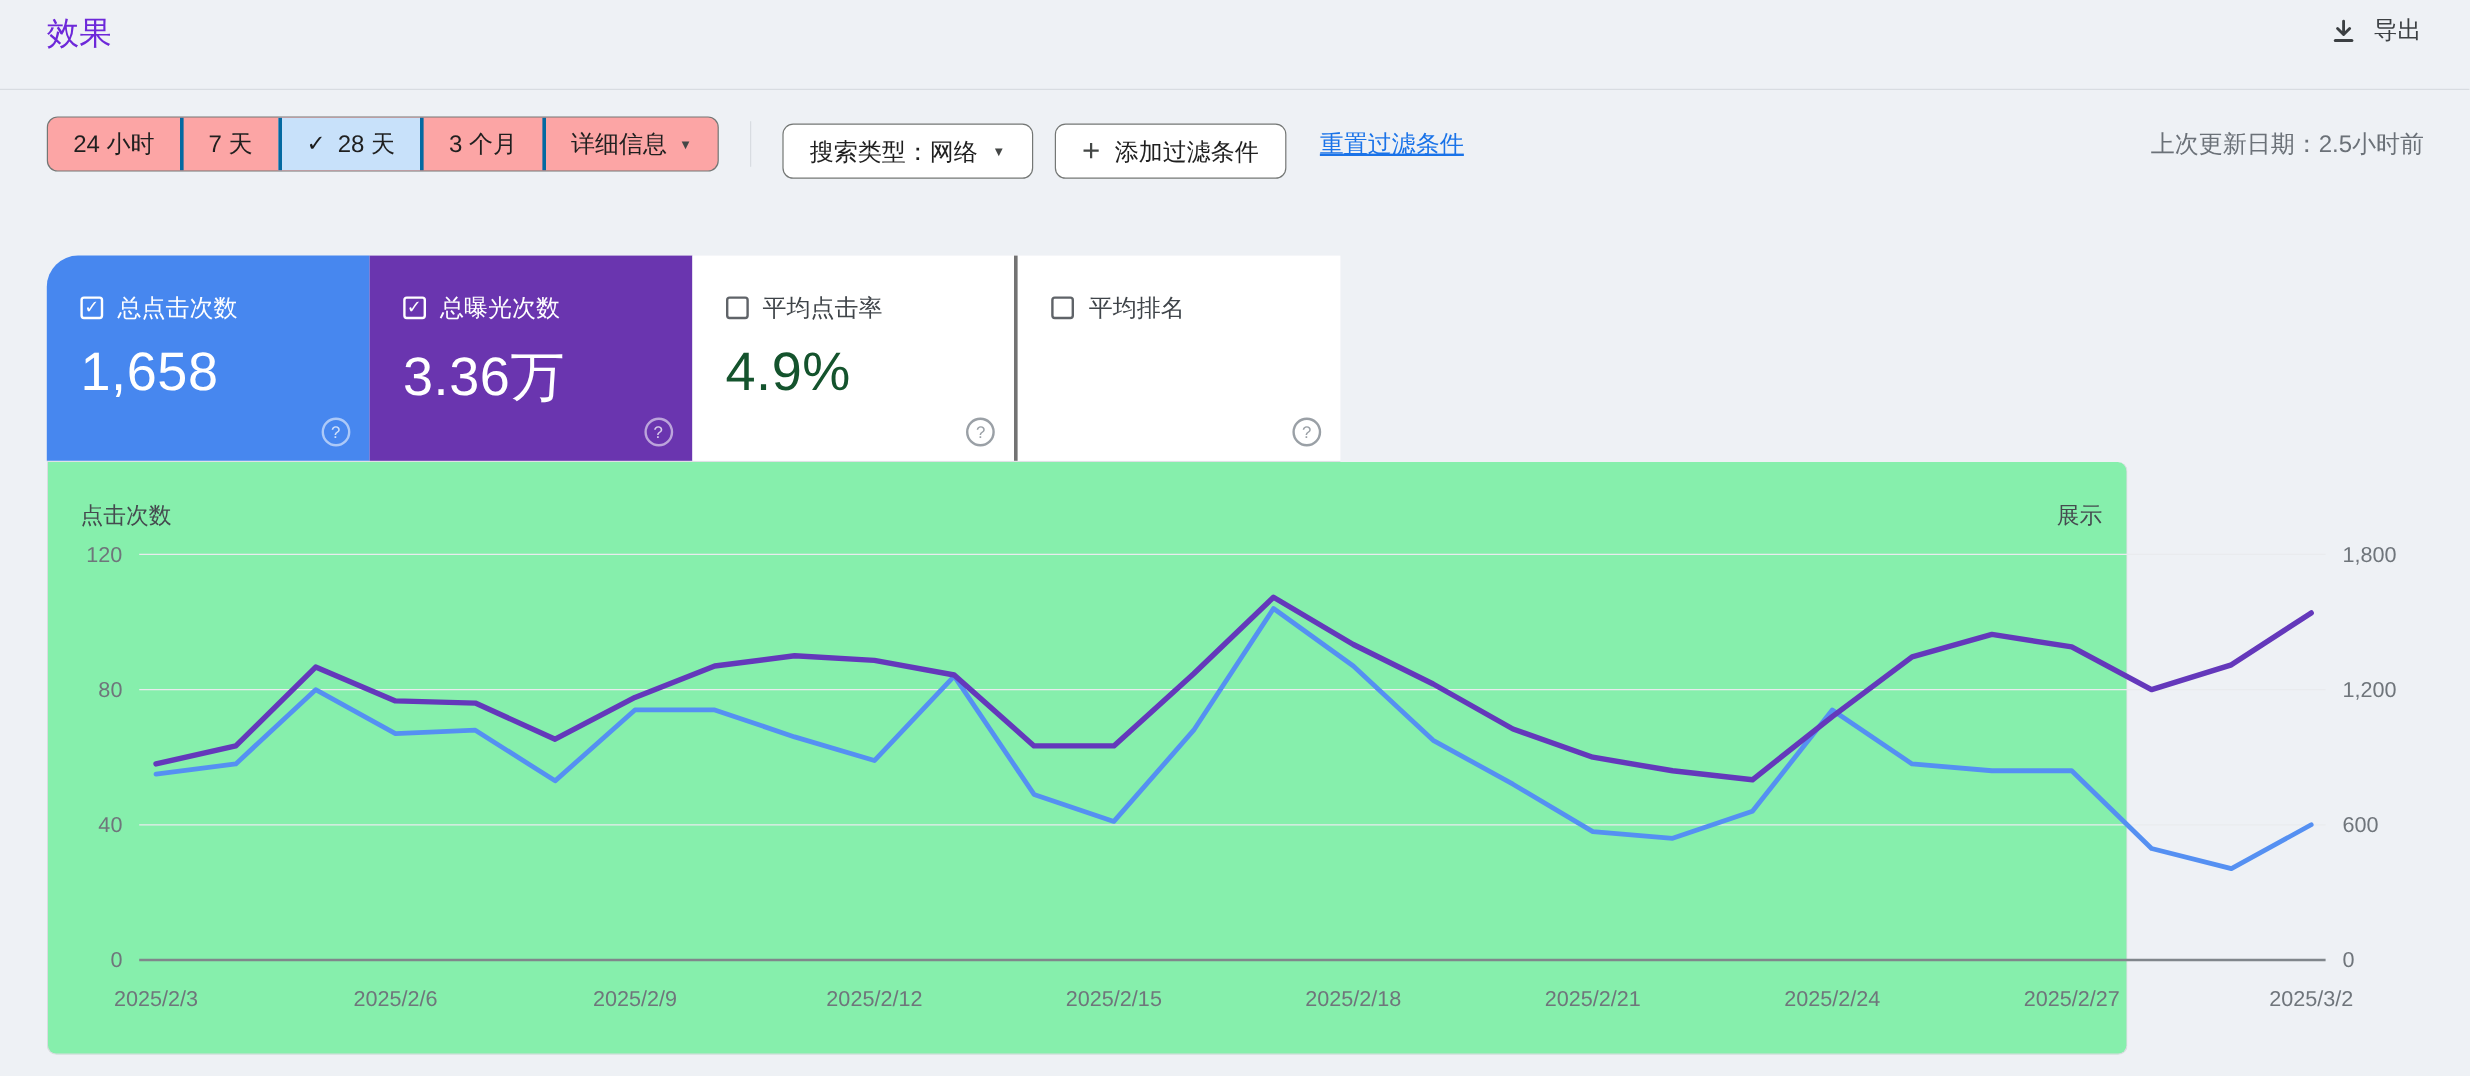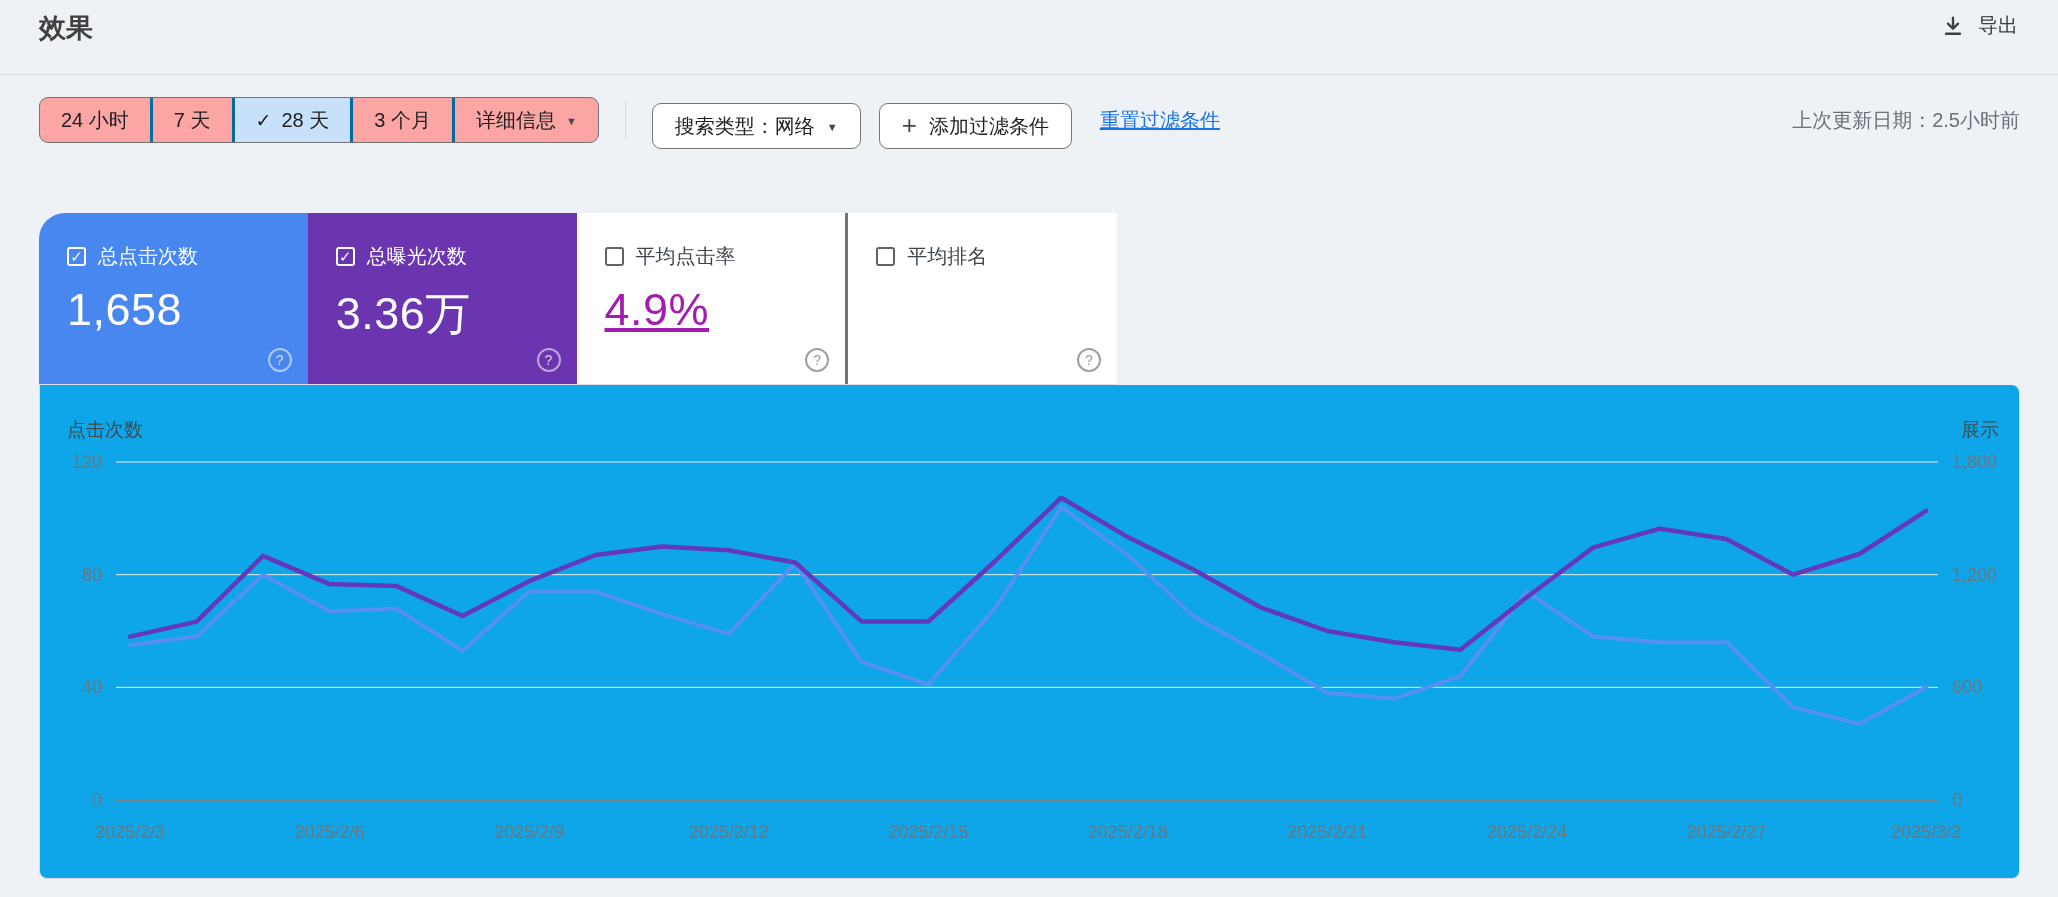--- a/index.html
+++ b/index.html
@@ -1,21 +1,21 @@
 <!DOCTYPE html>
 <html><head>
 <meta charset="utf-8">
 <style>
   * { margin:0; padding:0; box-sizing:border-box; }
   html,body { width:2058px; height:897px; background:#eef1f5; font-family:"Liberation Sans",sans-serif; color:#202124; overflow:hidden; }
   .abs { position:absolute; }
   #page { position:relative; width:2058px; height:897px; }
 
   
-  #page-title { left:39px; top:10px; font-size:27px; font-weight:700; color:#404040; }
+  #page-title { left:39px; top:10px; font-size:27px; font-weight:400; color:#6d28d9; }
   #export-btn { right:40px; top:12px; display:flex; align-items:center; gap:14px; cursor:pointer; }
   #export-btn span { font-size:20px; color:#3c4043; }
   #header-divider { left:0; top:74px; width:2058px; height:1px; background:#d8dce1; }
 
   
   #filter-row { left:39px; top:97px; right:38px; height:46px; display:flex; align-items:center; }
   .seg { display:flex; height:46px; border:1px solid #747775; border-radius:9px; background:#fca5a5; overflow:hidden;justify-content:flex-end; }
   .seg-item { display:flex; align-items:center; gap:10px; padding:0 21px; font-size:20px; color:#1f1f1f; cursor:pointer; white-space:nowrap; }
   .seg-item + .seg-item { border-left:3px solid #0369a1; }
   .seg-item.selected { background:#c8e1fa; font-weight:500; }
@@ -36,27 +36,27 @@
   .tile-white + .tile-white { border-left:3px solid #737373; }
   .tile-head { display:flex; align-items:center; gap:12px; }
   .tile-label { font-size:20px; }
   .tile-blue .tile-label, .tile-purple .tile-label { color:#fff; }
   .tile-white .tile-label { color:#3f4449; }
   .cb { width:19px; height:19px; border-radius:3px; display:flex; align-items:center; justify-content:center; font-size:15px; line-height:1; }
   .cb-light { border:2px solid #fff; color:#fff; }
   .cb-gray { border:2px solid #5f6368; color:transparent; }
   .tile-value { margin-top:14px; font-size:45px; font-weight:400; letter-spacing:.5px; }
   .tile-blue .tile-value, .tile-purple .tile-value { color:#fff; }
-  .tile-white .tile-value { color:#a21caf;text-decoration:underline; }
+  .tile-white .tile-value { color:#14532d; }
   .help { position:absolute; right:16px; bottom:12px; width:24px; height:24px; border-radius:50%; display:flex; align-items:center; justify-content:center; font-size:14px; cursor:pointer; }
   .help-light { border:2px solid rgba(255,255,255,.55); color:rgba(255,255,255,.75); }
   .help-gray { border:2px solid #9aa0a6; color:#9aa0a6; }
 
   
-  #chart-panel { left:39px; top:385px; width:1981px; height:494px; background:#0ea5e9; border:1px solid #dadce0; border-top:none; border-radius:0 8px 8px 8px; }
+  #chart-panel { left:39px; top:385px; width:1734px; height:494px; background:#86efac; border:1px solid #dadce0; border-top:none; border-radius:0 8px 8px 8px; }
   #axis-title-left { left:27px; top:32px; font-size:19px; color:#454a4f; }
   #axis-title-right { right:20px; top:32px; font-size:19px; color:#454a4f; }
   #chart-svg { position:absolute; left:0; top:0; }
   .tick { font-size:18px; fill:#6f757b; font-family:"Liberation Sans",sans-serif; }
 </style>
 </head>
 <body>
 
 <div id="page">
 

